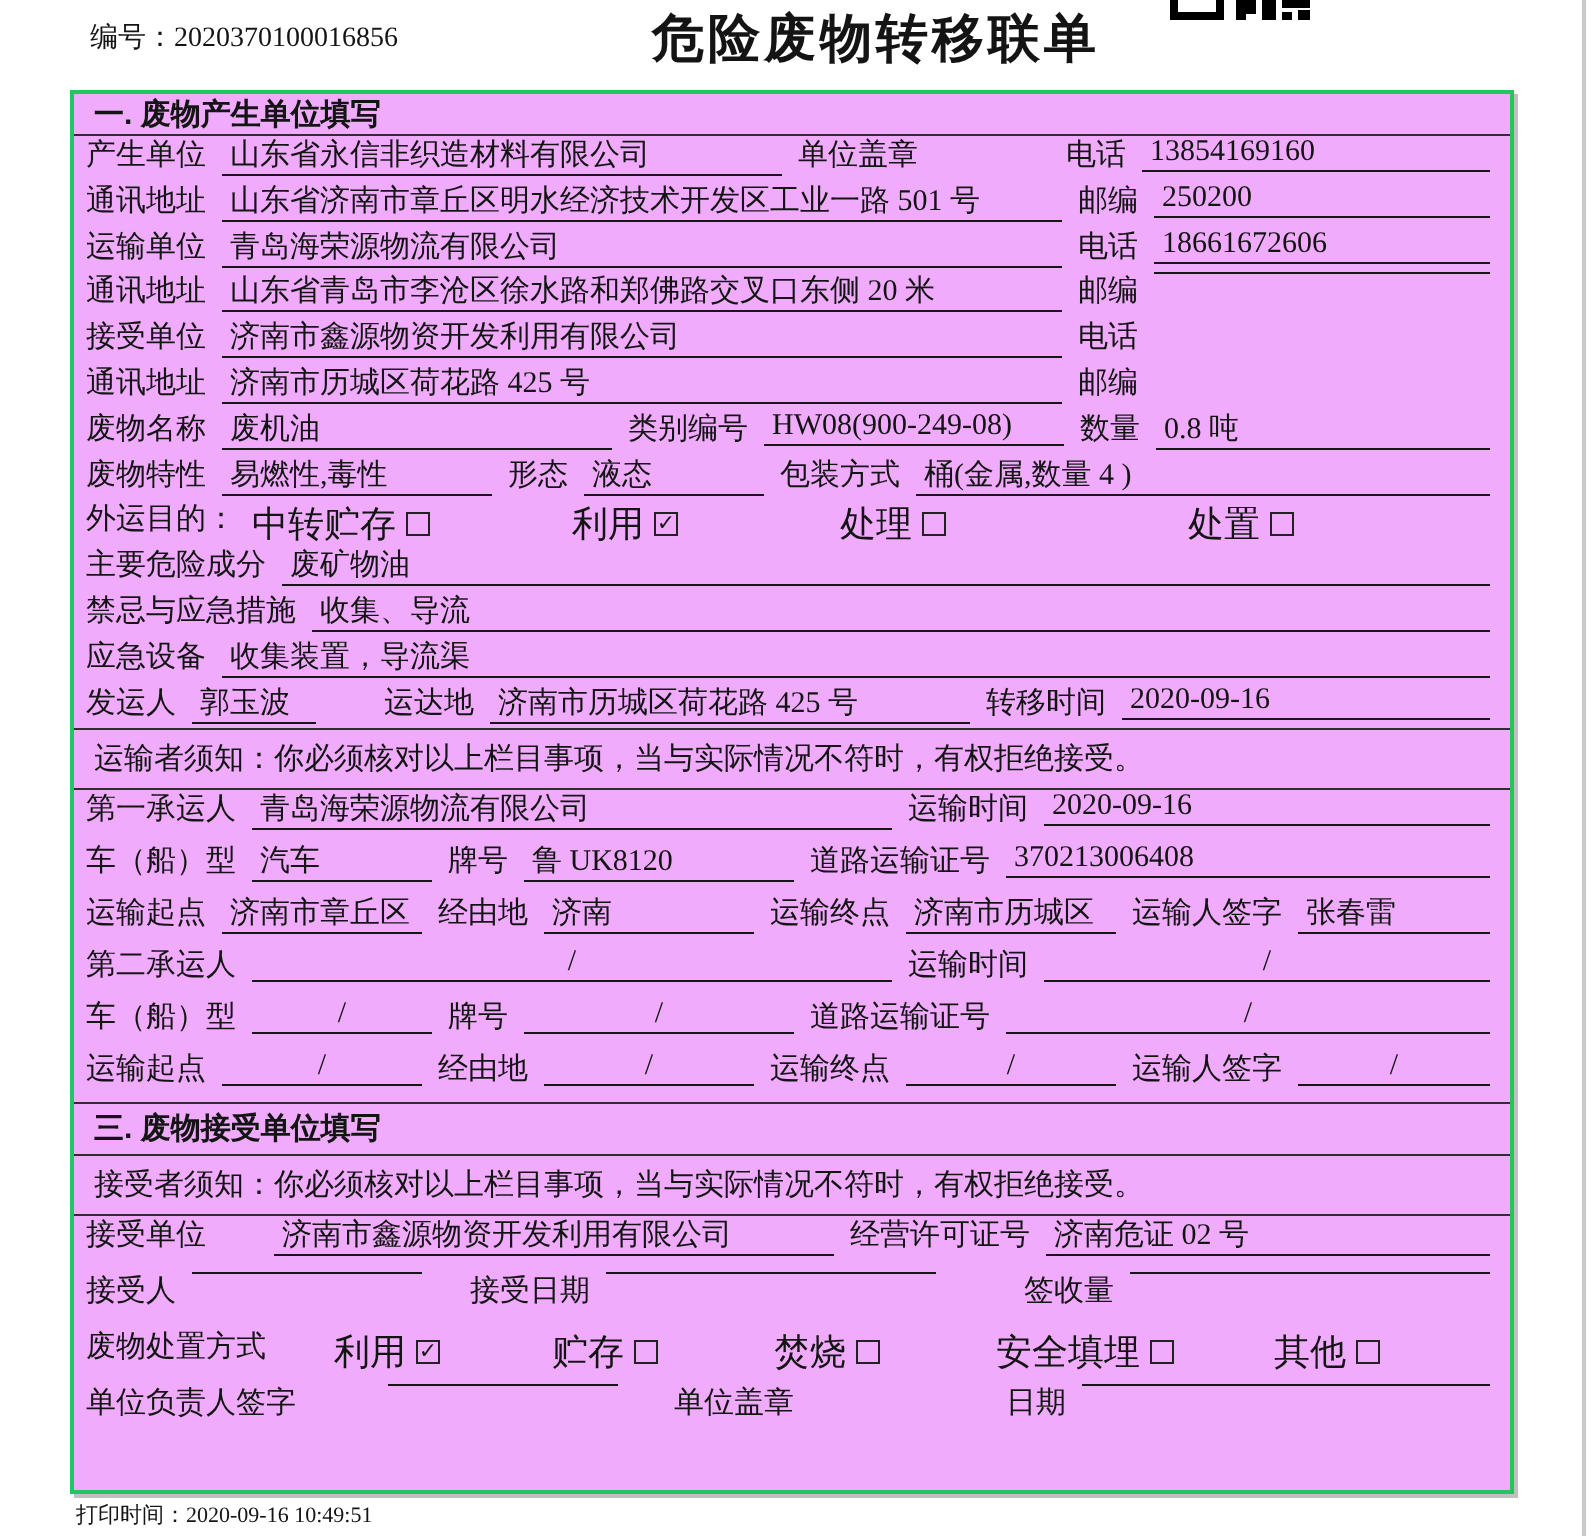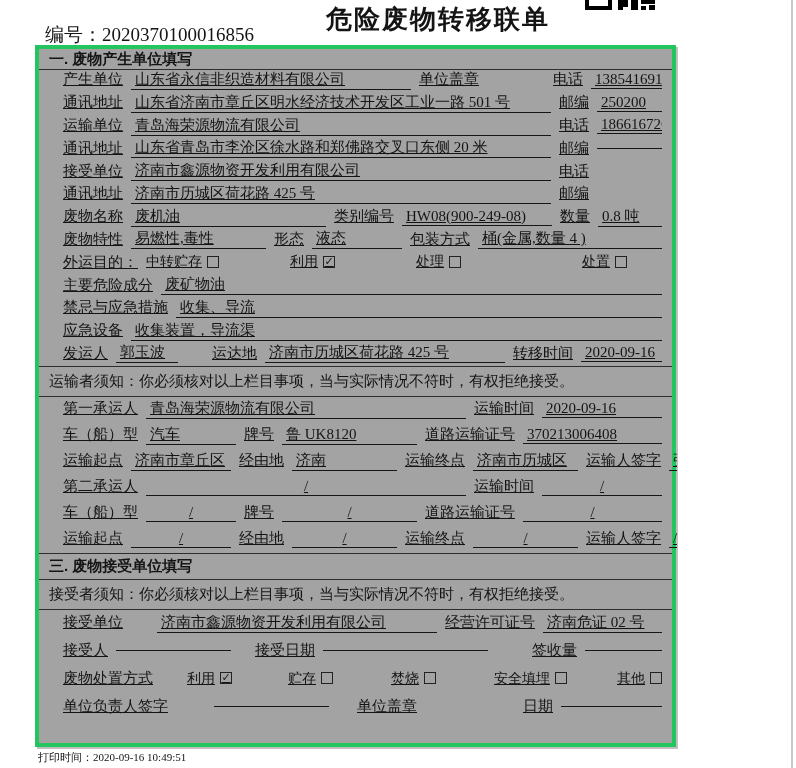--- a/index.html
+++ b/index.html
@@ -4,60 +4,60 @@
 <style>
   html,body{margin:0;padding:0;}
   body{
     width:796px;height:768px;background:#ffffff;color:#141414;
     font-family:"Liberation Serif","DejaVu Serif",serif;
     position:relative;overflow:hidden;
   }
   .page-edge{position:absolute;top:0;bottom:0;right:3px;width:2px;background:#c9c9c9;}
   
   .doc-header{position:absolute;top:0;left:0;width:100%;height:45px;}
-  .serial{position:absolute;left:45px;top:22px;font-size:19px;white-space:nowrap;}
+  .serial{position:absolute;left:45px;top:10px;font-size:14px;white-space:nowrap;}
   .doc-title{
     position:absolute;left:326px;top:2px;font-size:26px;font-weight:bold;
     font-family:"Liberation Sans","DejaVu Sans",sans-serif;letter-spacing:2px;white-space:nowrap;
   }
   .qr-frag{position:absolute;left:585px;top:0;width:70px;height:10px;}
   
   .form-box{
-    position:absolute;left:35px;top:45px;width:641px;height:702px;
-    border:4px solid #22c55e;box-sizing:border-box;background:#a3a3a3;
+    position:absolute;left:35px;top:45px;width:722px;height:702px;
+    border:2px solid #22c55e;box-sizing:border-box;background:#f0abfc;
     box-shadow:2px 2px 0 rgba(140,140,140,.55);
   }
   .section{box-sizing:border-box;}
   .section.bt{border-top:1px solid #2e2e2e;}
   .shead{
     font-weight:bold;font-size:15px;padding:0 10px;box-sizing:border-box;
     font-family:"Liberation Sans","DejaVu Sans",sans-serif;
     border-bottom:1px solid #2e2e2e;display:flex;align-items:center;
   }
   .section:nth-of-type(1) .shead{height:21px;}
   .section:nth-of-type(2) .shead,.section:nth-of-type(3) .shead{height:26px;}
   .note{
     font-size:15px;padding:0 10px;border-bottom:1px solid #2e2e2e;
     display:flex;align-items:center;height:30px;box-sizing:border-box;
   }
-  .row{display:flex;align-items:center;padding:0 10px 3px 24px;box-sizing:border-box;text-decoration:underline;}
+  .row{display:flex;align-items:flex-start;padding:0 10px 3px 6px;box-sizing:border-box;}
   .section:nth-of-type(1) .row{height:22.8px;}
   .section:nth-of-type(2) .row{height:26px;}
   .section:nth-of-type(3) .row{height:28px;}
   .row > *{margin-right:8px;flex-shrink:0;}
   .lab{font-size:15px;white-space:nowrap;}
   .val{
     font-size:15px;border-bottom:1px solid #161616;padding:0 4px;
     box-sizing:border-box;white-space:nowrap;overflow:hidden;
   }
   .val.ctr{text-align:center;}
   .fill{flex:1 1 auto;margin-right:0;}
   .gap{display:inline-block;}
   .cbw{display:inline-flex;align-items:center;white-space:nowrap;}
-  .cbw .cbl{font-size:14px;margin-right:5px;}
+  .cbw .cbl{font-size:18px;margin-right:5px;}
   .cb{
     display:inline-block;width:12px;height:12px;border:1px solid #222;
     box-sizing:border-box;font-size:11px;line-height:10px;text-align:center;
     margin-bottom:1px;font-family:"DejaVu Sans",sans-serif;
   }
   
   .print-line{position:absolute;left:38px;top:750px;font-size:11px;white-space:nowrap;}
 </style>
 </head>
 <body>

